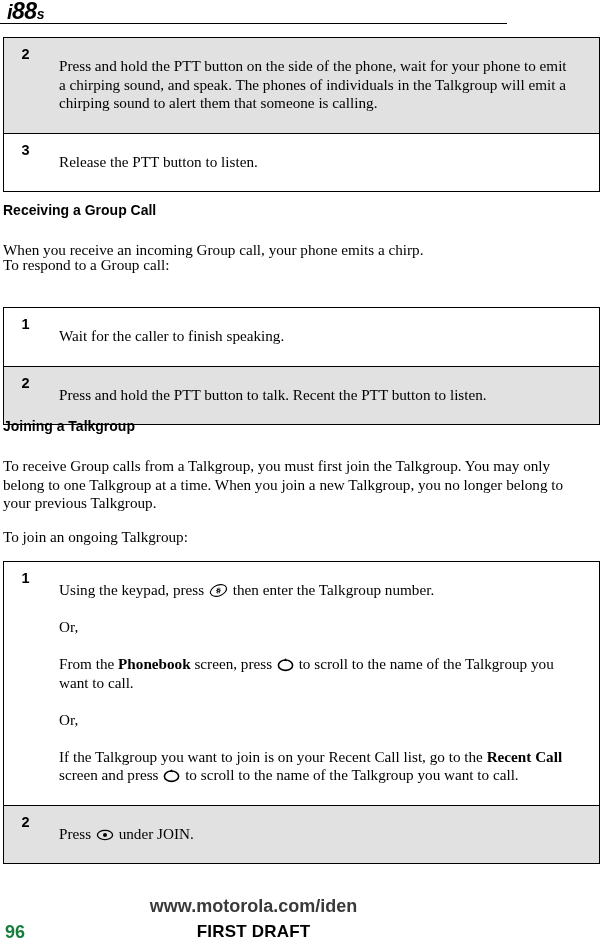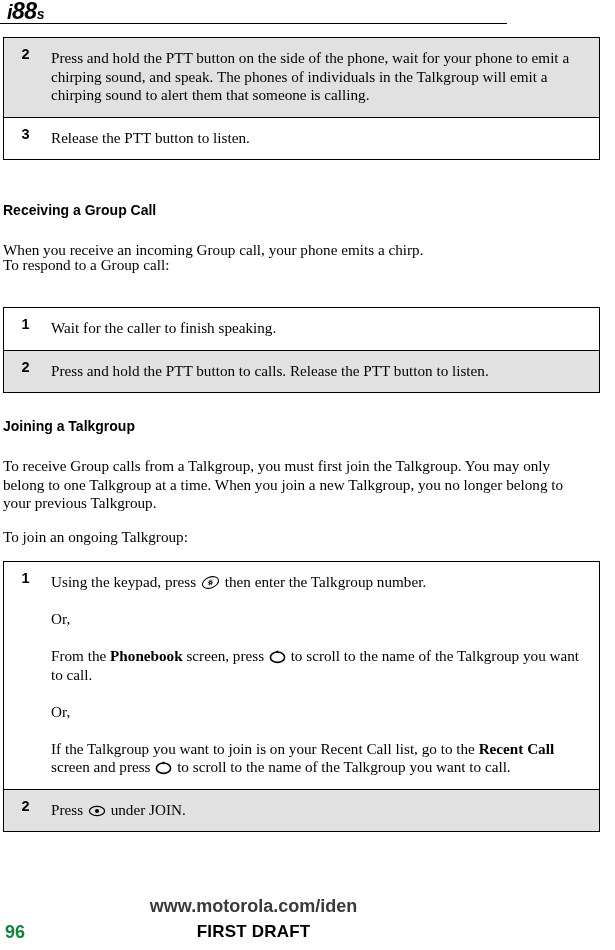--- a/index.html
+++ b/index.html
@@ -90,21 +90,21 @@
   .steptable td.body {
     font-family: "Liberation Serif", "DejaVu Serif", serif;
     font-size: 15.2px;
     line-height: 18.5px;
     padding-right: 14px;
   }
   .row-shade { background: #e1e1e1; }
   .row-plain { background: #ffffff; }
 
   .body p {
-    margin: 4px;
+    margin: 12px;
   }
   .body p + p {
     margin-top: 18.5px;
   }
   .body b { font-weight: bold; }
 
   
   h2.section {
     font-family: "Liberation Sans", "DejaVu Sans", sans-serif;
     font-weight: bold;
@@ -223,21 +223,21 @@
       <tbody>
           <tr class="row-plain">
         <td class="num">1</td>
         <td class="body">
           <p>Wait for the caller to finish speaking.</p>
         </td>
       </tr>
       <tr class="row-shade">
         <td class="num">2</td>
         <td class="body">
-          <p>Press and hold the PTT button to calls. Release the PTT button to listen.</p>
+          <p>Press and hold the PTT button to talk. Recent the PTT button to listen.</p>
         </td>
       </tr>
     </tbody>
       </table>
   </div>
 
   <h2 class="section blk-h-joining">Joining a Talkgroup</h2>
   <p class="para blk-p3">To receive Group calls from a Talkgroup, you must first join the Talkgroup. You may only belong to one Talkgroup at a time. When you join a new Talkgroup, you no longer belong to your previous Talkgroup.</p>
   <p class="para blk-p4">To join an ongoing Talkgroup:</p>
 

